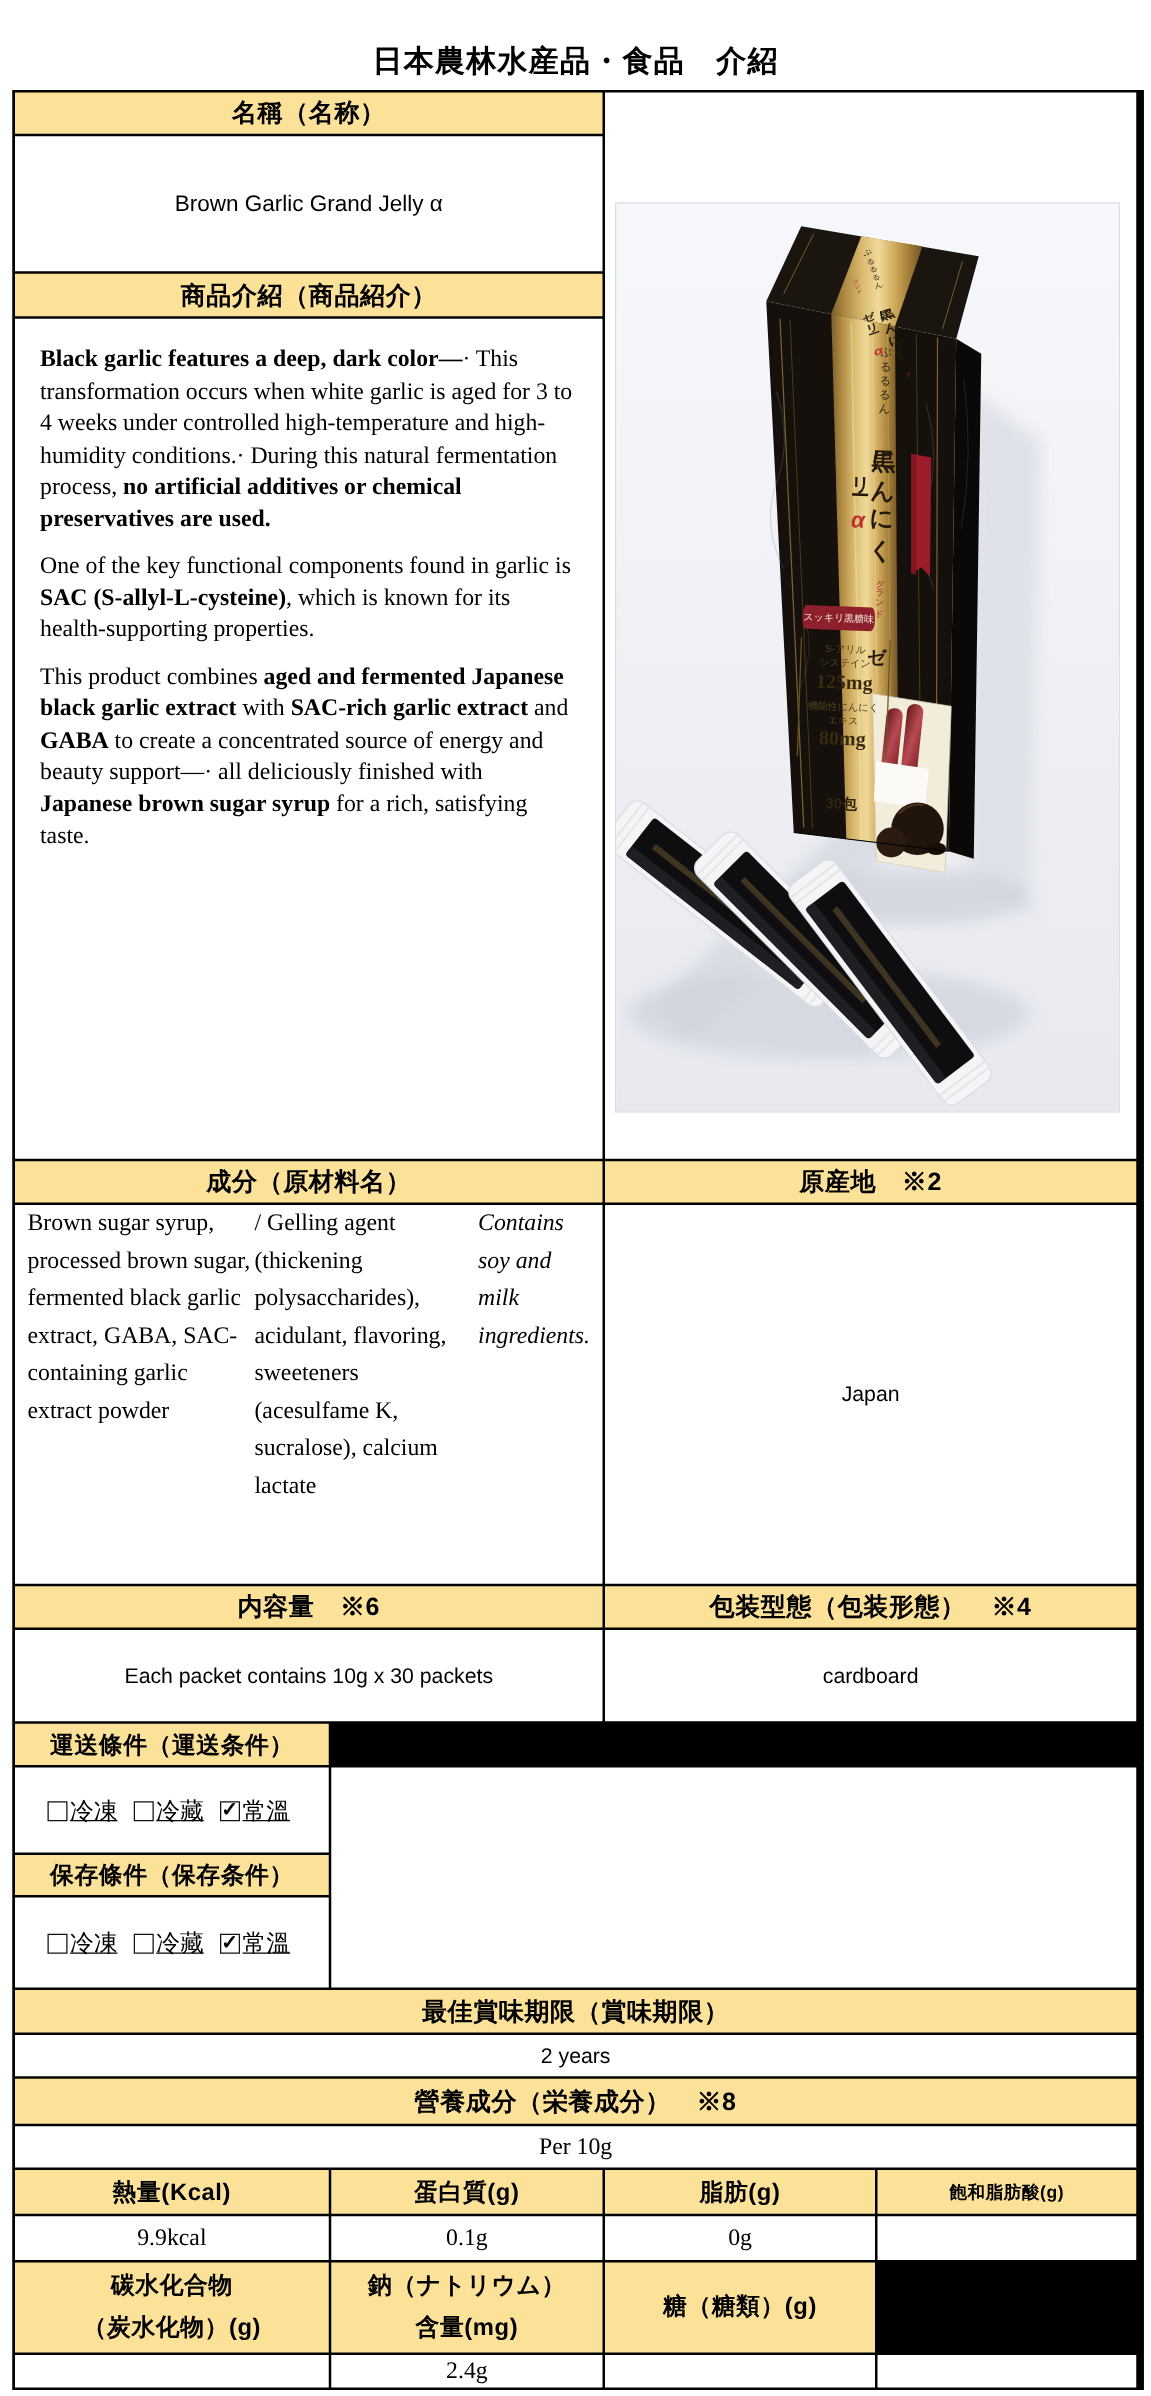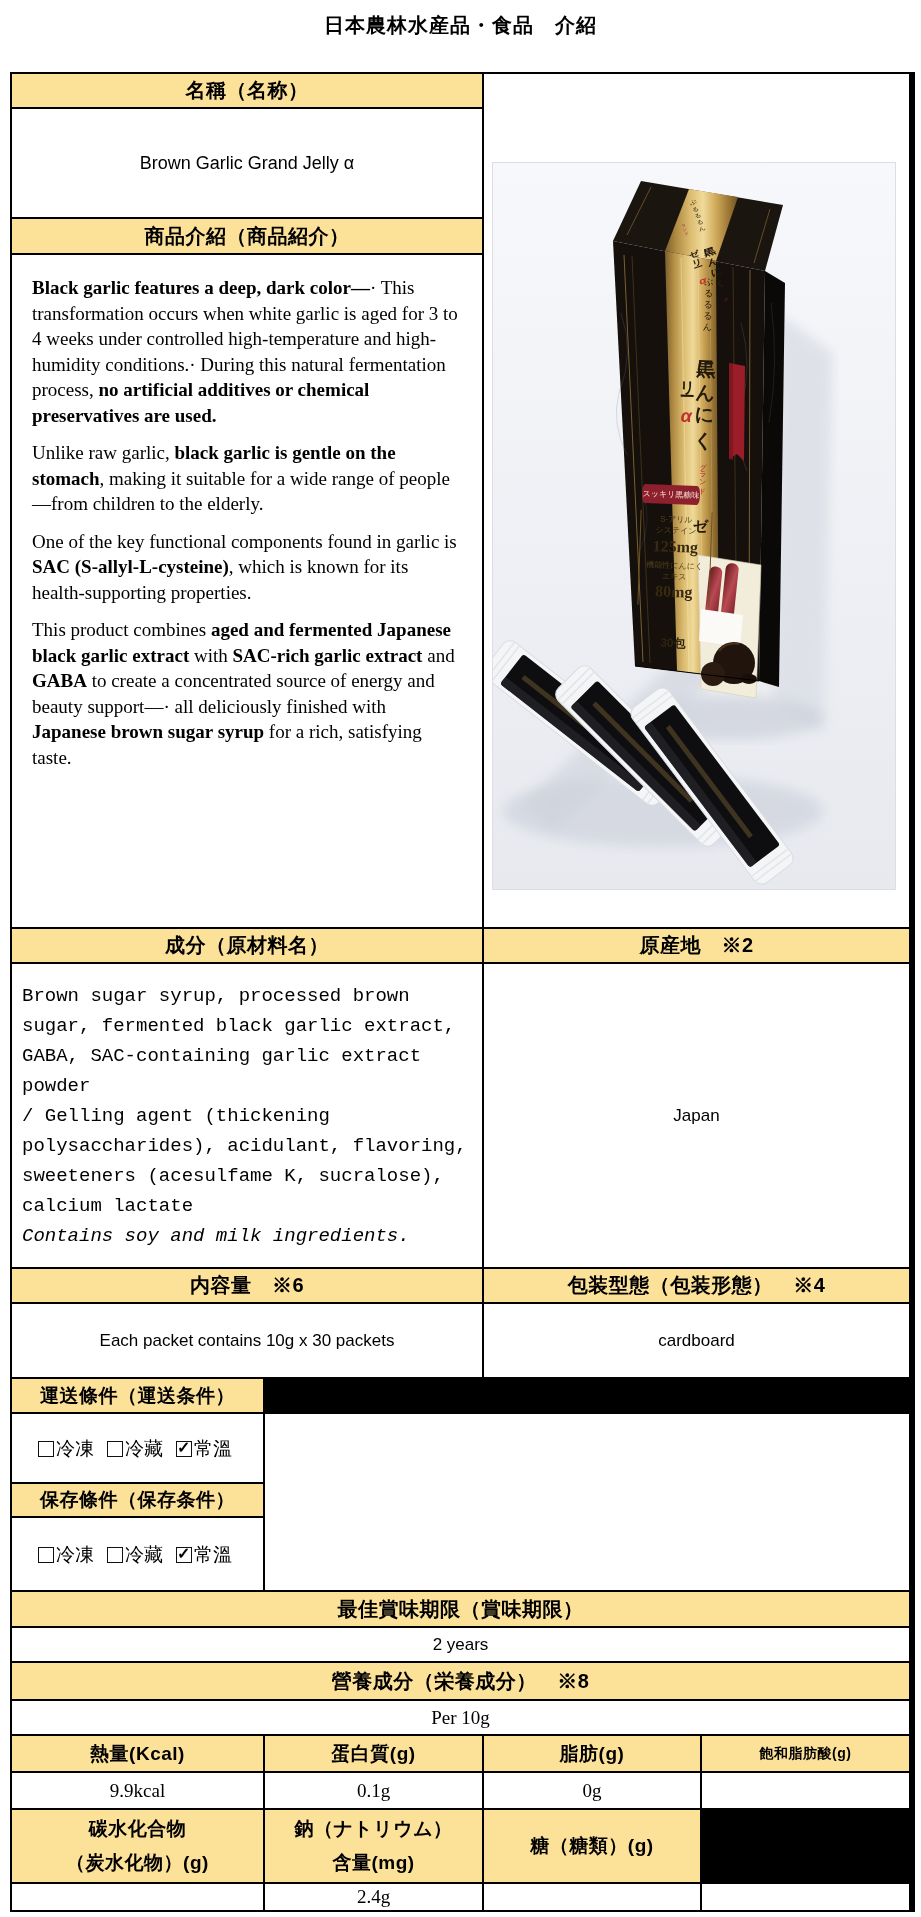--- a/index.html
+++ b/index.html
@@ -1,38 +1,38 @@
 <!DOCTYPE html>
 <html><head>
 <meta charset="utf-8">
 <style>
   html,body{margin:0;padding:0;background:#fff;}
   .page{position:relative;width:921px;height:1917px;background:#fff;overflow:hidden;
         font-family:"Liberation Sans",sans-serif;color:#000;}
-  .doc-title{position:absolute;top:12px;left:0;width:921px;text-align:center;
-             font-size:20px;font-weight:700;letter-spacing:1px;}
+  .doc-title{position:absolute;top:33px;left:0;width:921px;text-align:center;
+             font-size:24px;font-weight:700;letter-spacing:1px;}
   .sheet{position:absolute;left:10px;top:72px;width:901px;display:grid;
          grid-template-columns:251px 217px 216px 207px;
          grid-template-rows:33px 108px 34px 672px 33px 303px 33px 73px 33px 68px 32px 72px 34px 33px 36px 33px 35px 35px 72px 26px;
          gap:2px;background:#000;border:2px solid #000;box-sizing:content-box;}
   .cell{background:#fff;position:relative;overflow:hidden;}
   .hd{background:#fce199;display:flex;align-items:center;justify-content:center;
       font-weight:700;font-size:20px;letter-spacing:.5px;}
   .vc{display:flex;align-items:center;justify-content:center;text-align:center;font-size:17px;}
   .serif{font-family:"Liberation Serif",serif;font-size:19px;}
   .c12{grid-column:1/3}.c34{grid-column:3/5}.c1{grid-column:1/2}.c234{grid-column:2/5}.cAll{grid-column:1/5}
   .desc{font-family:"Liberation Serif",serif;font-size:19px;line-height:25.5px;padding:8px 8px 0 8px;}
   .desc .para{margin:12px;}
-  .ing{font-family:Liberation Mono, monospace;font-size:19px;line-height:30px;
-       display:flex;flex-direction:column;justify-content:center;padding:0 10px;}
+  .ing{font-family:Liberation Serif, serif;font-size:19px;line-height:30px;
+       display:flex;flex-direction:row;justify-content:center;padding:0 10px;}
   .pre{white-space:pre-line;line-height:34px;text-align:center;}
   .cbrow{display:flex;align-items:center;gap:13px;font-size:19px;margin-left:-5px;padding-top:2px;}
   .cb{display:inline-block;width:14px;height:14px;border:1.6px solid #111;position:relative;
       margin-right:2px;vertical-align:-2px;flex:none;}
-  .cb-item{display:flex;align-items:center;white-space:nowrap;}
+  .cb-item{display:flex;align-items:center;white-space:nowrap;text-decoration:underline;}
   .cb-item[data-checked="true"] .cb::after{content:"✓";position:absolute;left:0px;top:-4px;
       font-size:16px;font-weight:700;color:#000;}
   
   .photo{position:absolute;left:8px;top:88px;width:402px;height:726px;border:1px solid #dcdee3;
          background:#f1f2f6;}
   .photo svg{position:absolute;left:0;top:0;}
   .vlogo{position:absolute;writing-mode:vertical-rl;text-orientation:upright;color:#241a0c;
          text-align:center;line-height:1;}
   .vlogo .sm{font-size:9px;letter-spacing:1px;}
   .vlogo .main{font-size:19px;font-weight:700;letter-spacing:2px;}
@@ -186,21 +186,20 @@
         <div class="count">30包</div>
       </div>
     </div>
 
     <div class="cell vc c12" style="grid-row:2;font-size:18px">Brown Garlic Grand Jelly α</div>
 
     <div class="cell hd c12" style="grid-row:3">商品介紹（商品紹介）</div>
 
     <div class="cell desc c12" style="grid-row:4">
         <div class="para"><span style="font-weight: 700;">Black garlic features a deep, dark color—</span><span>· This transformation occurs when white garlic is aged for 3 to 4 weeks under controlled high-temperature and high-humidity conditions.· During this natural fermentation process, </span><span style="font-weight: 700;">no artificial additives or chemical preservatives are used.</span></div>
-        <div class="para"><span>Unlike raw garlic, </span><span style="font-weight: 700;">black garlic is gentle on the stomach</span><span>, making it suitable for a wide range of people—from children to the elderly.</span></div>
         <div class="para"><span>One of the key functional components found in garlic is </span><span style="font-weight: 700;">SAC (S-allyl-L-cysteine)</span><span>, which is known for its health-supporting properties.</span></div>
         <div class="para"><span>This product combines </span><span style="font-weight: 700;">aged and fermented Japanese black garlic extract</span><span> with </span><span style="font-weight: 700;">SAC-rich garlic extract</span><span> and </span><span style="font-weight: 700;">GABA</span><span> to create a concentrated source of energy and beauty support—· all deliciously finished with </span><span style="font-weight: 700;">Japanese brown sugar syrup</span><span> for a rich, satisfying taste.</span></div>
       </div>
 
     <div class="cell hd c12" style="grid-row:5">成分（原材料名）</div>
     <div class="cell hd c34" style="grid-row:5">原産地　※2</div>
 
     <div class="cell ing c12" style="grid-row:6">
         <div class="para"><span>Brown sugar syrup, processed brown sugar, fermented black garlic extract, GABA, SAC-containing garlic extract powder</span></div>
         <div class="para"><span>/ Gelling agent (thickening polysaccharides), acidulant, flavoring, sweeteners (acesulfame K, sucralose), calcium lactate</span></div>

